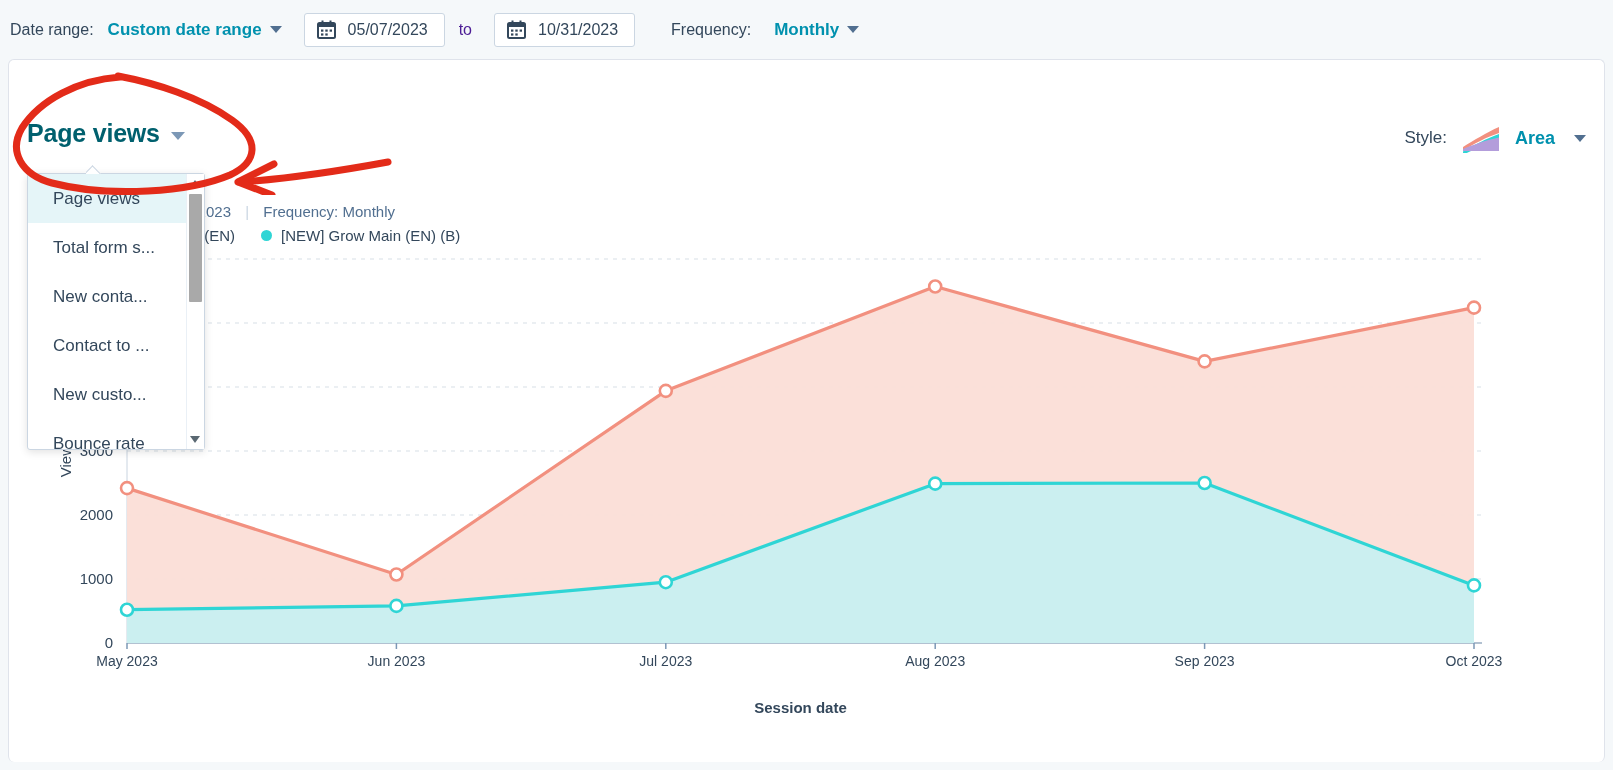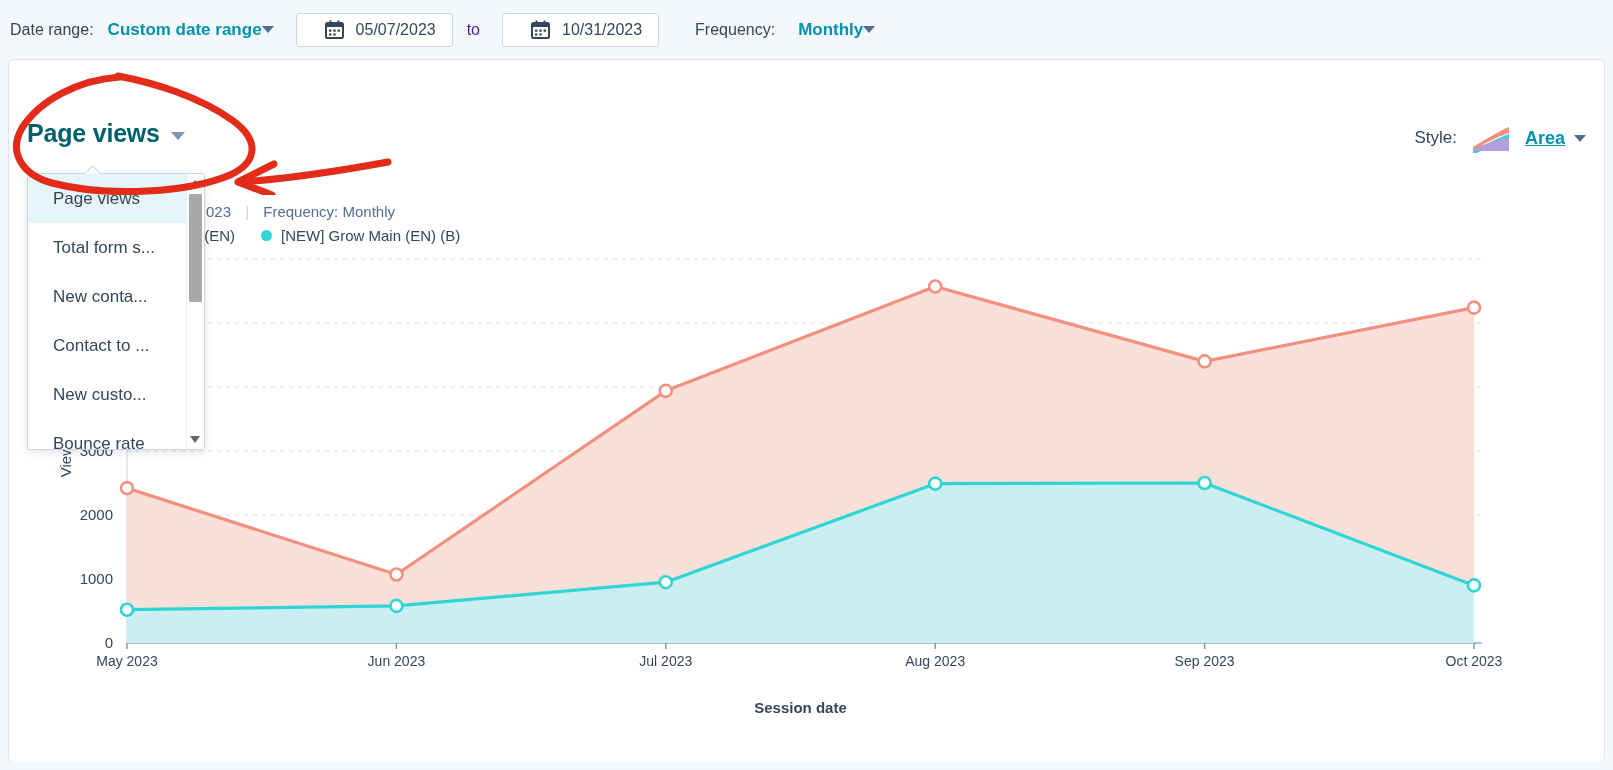--- a/index.html
+++ b/index.html
@@ -23,42 +23,42 @@
   }
   .filter-label {
     color: #33475b;
     font-size: 16px;
     margin-right: 14px;
     white-space: nowrap;
   }
   .filter-dd {
     display: flex;
     align-items: center;
-    gap: 0;
+    gap: 8px;
     color: #0091ae;
     font-size: 17px;
     font-weight: bold;
     cursor: pointer;
     white-space: nowrap;
   }
   .caret-sm {
     width: 0; height: 0;
     border-left: 6px solid transparent;
     border-right: 6px solid transparent;
     border-top: 7px solid #516f90;
   }
   .date-field {
     display: flex;
     align-items: center;
     gap: 12px;
     background: #fff;
     border: 1px solid #cbd6e2;
     border-radius: 3px;
     height: 34px;
-    padding: 0 16px 0 28px;
+    padding: 0 16px 0 12px;
     margin-left: 22px;
     cursor: pointer;
   }
   .date-field .val {
     color: #33475b;
     font-size: 16px;
   }
   .to-word {
     color: #4c1d95;
     font-size: 16px;
@@ -178,21 +178,21 @@
     position: absolute;
     right: 27px; top: 123px;
     display: flex;
     align-items: center;
     gap: 14px;
     justify-content: space-between;
   }
   .style-lbl { font-size: 17px; color: #33475b; }
   .style-val {
     font-size: 18px; font-weight: bold; color: #0091ae;
-    display: flex; align-items: center; gap: 9px; cursor: pointer; text-decoration: underline;
+    display: flex; align-items: center; gap: 19px; cursor: pointer;
   }
 
   
   .chart-meta {
     position: absolute;
     left: 60px; top: 203px;
     font-size: 15px;
     color: #516f90;
     white-space: nowrap;
     z-index: 2;

